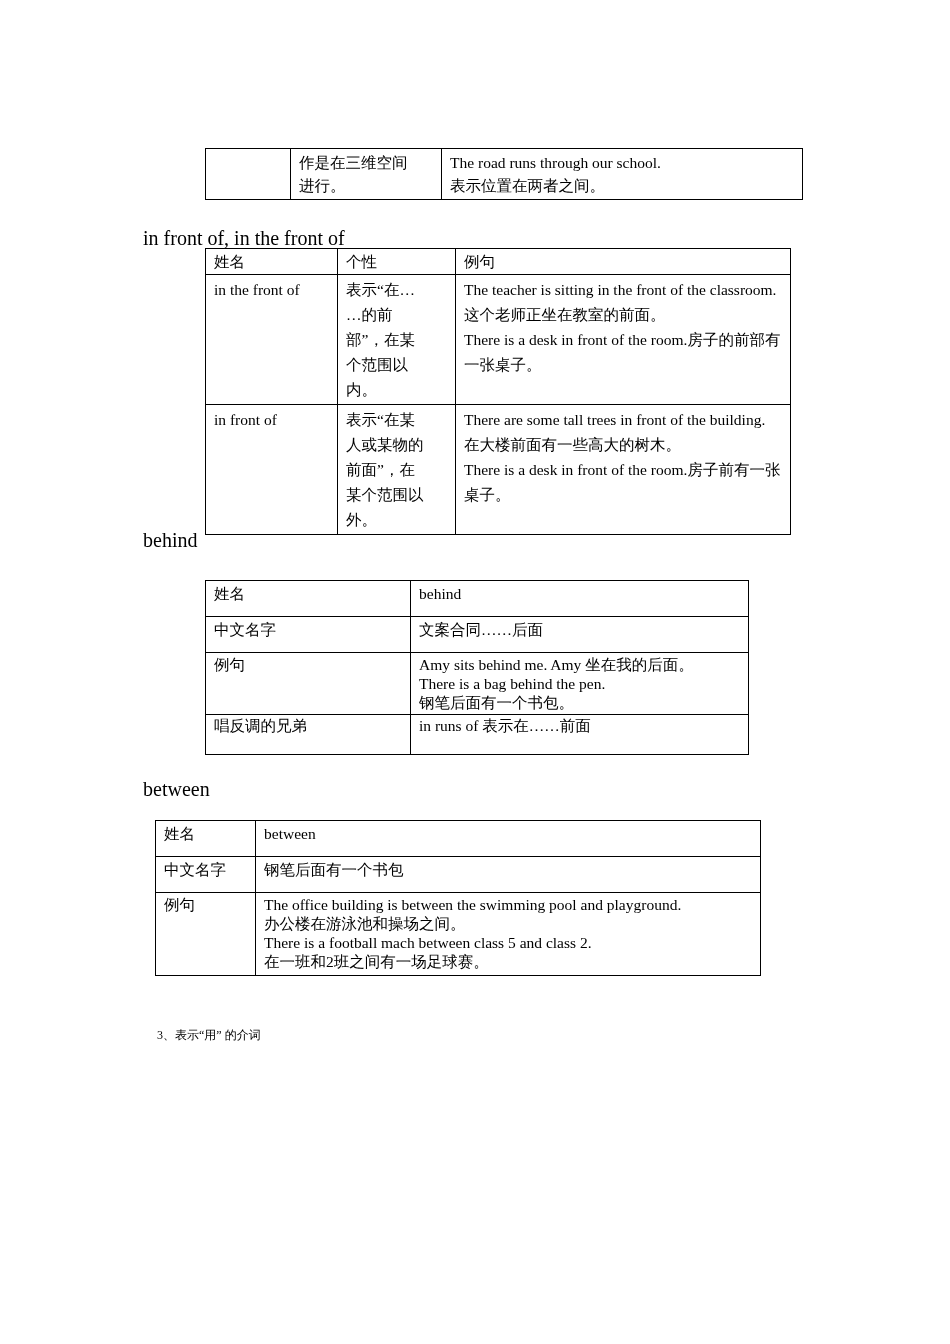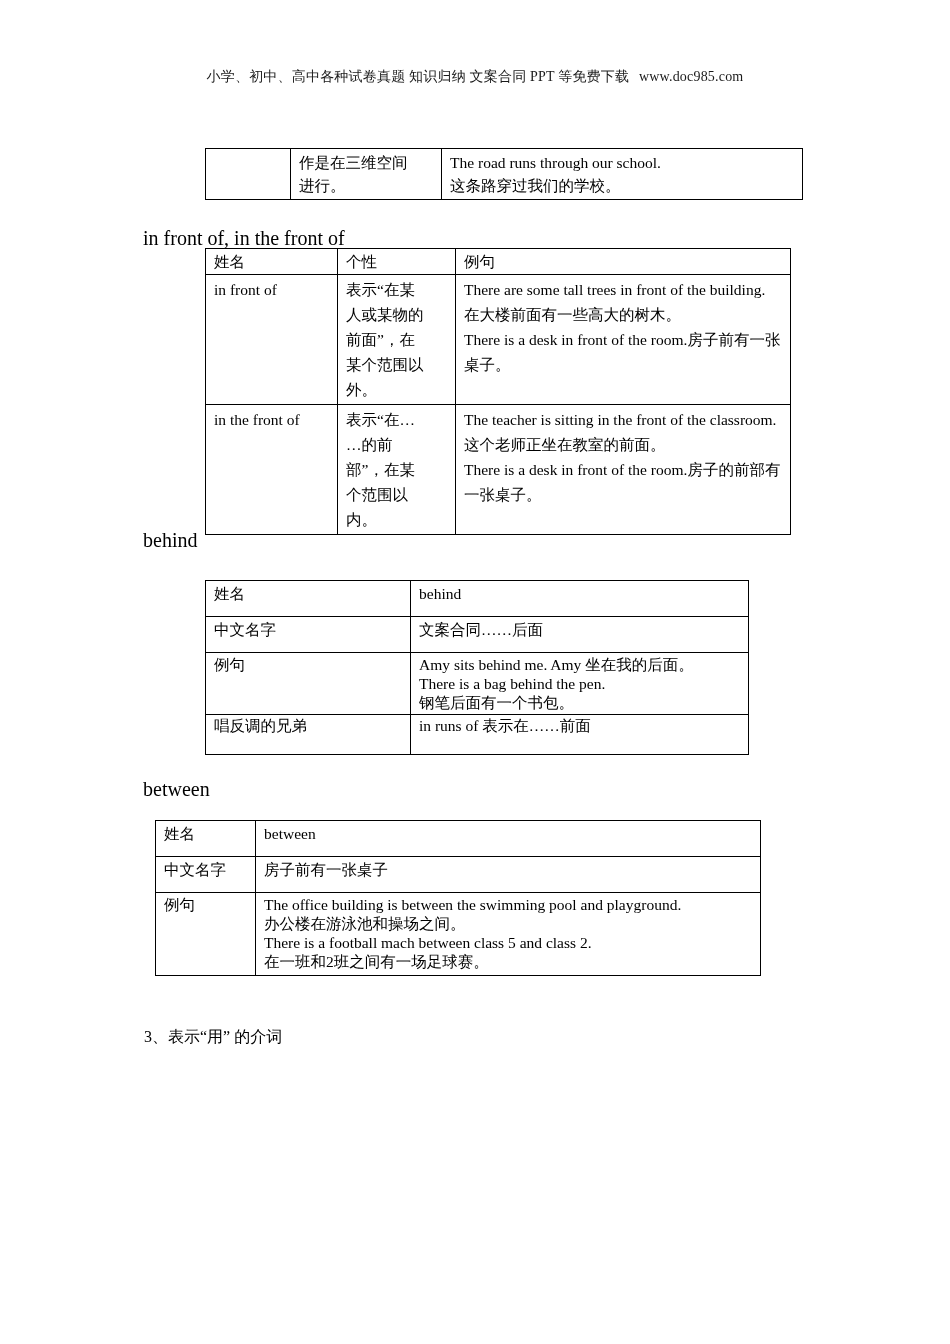--- a/index.html
+++ b/index.html
@@ -37,84 +37,80 @@
 
   .behind-table { left: 205px; top: 580px; width: 543px; }
   .behind-table .tall { height: 36px; line-height: 21px; }
   .behind-table .ex   { height: 58px; line-height: 19px; }
   .behind-table .last { height: 23px; line-height: 19px; padding-top: 1px; padding-bottom: 19px; }
 
   .between-table { left: 155px; top: 820px; width: 605px; }
   .between-table .tall { height: 36px; line-height: 21px; }
   .between-table .ex   { height: 83px; line-height: 19px; }
 
-  .footer-heading { position: absolute; left: 144px; top: 1027px; font-size: 16px; }
+  .footer-heading { position: absolute; left: 157px; top: 1027px; font-size: 12px; }
 </style>
 </head>
 <body>
 
 <div class="page">
 
-  <div class="doc-header">
-    <span>小学、初中、高中各种试卷真题 知识归纳 文案合同 PPT 等免费下载</span>
-    <span class="site">www.doc985.com</span>
-  </div>
 
   <table class="grid top-table">
     <colgroup>
         <col style="width:85px">
         <col style="width:151px">
         <col style="width:361px">
       </colgroup>
     <tbody>
       <tr>
         <td></td>
         <td class="pre">作是在三维空间
 进行。</td>
         <td class="pre">The road runs through our school.
-这条路穿过我们的学校。</td>
+表示位置在两者之间。</td>
       </tr>
     </tbody>
   </table>
 
   <div class="section-label" style="top:227px">in front of, in the front of</div>
 
   <table class="grid front-table">
     <colgroup>
         <col style="width:132px">
         <col style="width:118px">
         <col style="width:335px">
       </colgroup>
     <tbody>
       <tr>
         <th>姓名</th>
         <th>个性</th>
         <th>例句</th>
       </tr>
       <tr>
+        <td>in the front of</td>
+        <td class="pre">表示“在…
+…的前
+部”，在某
+个范围以
+内。</td>
+        <td class="pre">The teacher is sitting in the front of the classroom.
+这个老师正坐在教室的前面。
+There is a desk in front of the room.房子的前部有一张桌子。</td>
+      </tr>
+      <tr>
         <td>in front of</td>
         <td class="pre">表示“在某
 人或某物的
 前面”，在
 某个范围以
 外。</td>
         <td class="pre">There are some tall trees in front of the building.
 在大楼前面有一些高大的树木。
 There is a desk in front of the room.房子前有一张桌子。</td>
-      </tr>
-      <tr>
-        <td>in the front of</td>
-        <td class="pre">表示“在…
-…的前
-部”，在某
-个范围以
-内。</td>
-        <td class="pre">The teacher is sitting in the front of the classroom.
-这个老师正坐在教室的前面。
-There is a desk in front of the room.房子的前部有一张桌子。</td>
       </tr>
     </tbody>
   </table>
 
   <div class="section-label" style="top:529px">behind</div>
 
   <table class="grid behind-table">
     <colgroup>
         <col style="width:205px">
         <col style="width:338px">
@@ -148,21 +144,21 @@
         <col style="width:100px">
         <col style="width:505px">
       </colgroup>
     <tbody>
       <tr>
         <td class="tall">姓名</td>
         <td class="tall">between</td>
       </tr>
       <tr>
         <td class="tall">中文名字</td>
-        <td class="tall">房子前有一张桌子</td>
+        <td class="tall">钢笔后面有一个书包</td>
       </tr>
       <tr>
         <td class="ex">例句</td>
         <td class="ex pre">The office building is between the swimming pool and playground.
 办公楼在游泳池和操场之间。
 There is a football mach between class 5 and class 2.
 在一班和2班之间有一场足球赛。</td>
       </tr>
     </tbody>
   </table>

